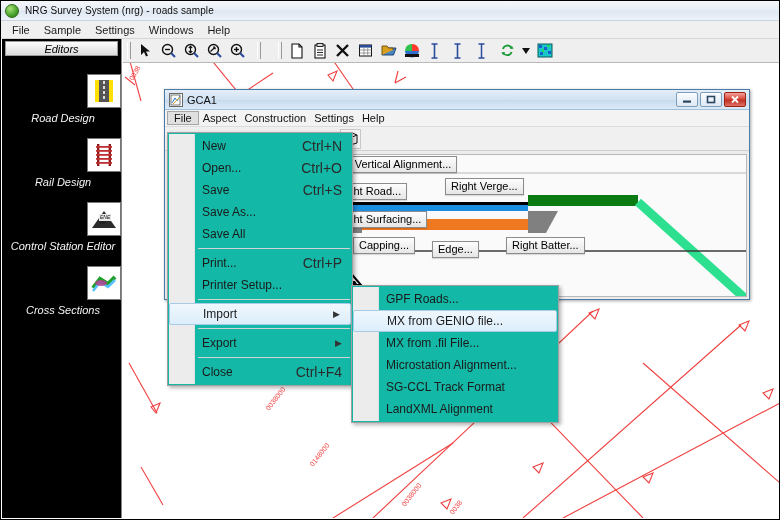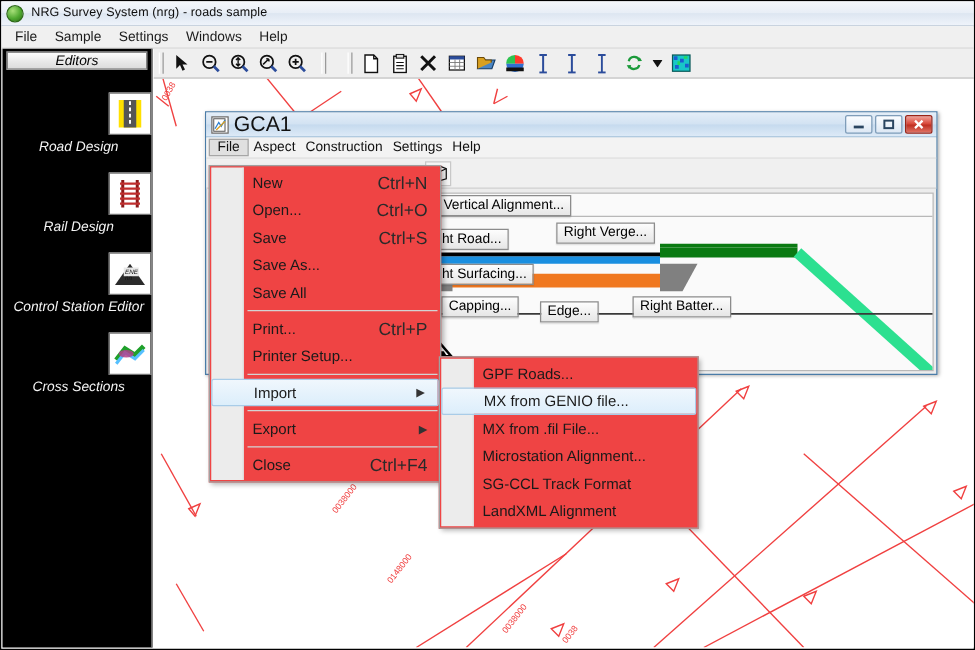--- a/index.html
+++ b/index.html
@@ -129,21 +129,21 @@
   .cw-title {
     height: 20px;
     background: linear-gradient(to bottom,#e4eef8 0%,#d2e2f2 50%,#c5daee 51%,#ddeaf7 100%);
     display: flex; align-items: center; border-bottom: 1px solid #9fc0dc;
   }
   .cw-icon {
     width: 14px; height: 14px; margin: 0 4px 0 4px; flex: none;
     background: #ffffff; border: 1px solid #6a6a6a;
     display: flex; align-items: center; justify-content: center;
   }
-  .cw-title-text { font-size: 17px; color: #111; flex: 1; white-space: nowrap; }
+  .cw-title-text { font-size: 11px; color: #111; flex: 1; white-space: nowrap; }
   .cw-btns { display: flex; align-items: center; margin-right: 3px; }
   .cw-btn {
     width: 22px; height: 15px; margin-left: 2px;
     border: 1px solid #7f9db9; border-radius: 2px;
     background: linear-gradient(to bottom,#fbfdff,#dde8f4);
     display: flex; align-items: center; justify-content: center;
     font-size: 9px; color: #24384d;
   }
   .cw-btn.close {
     background: linear-gradient(to bottom,#f2a39a,#d94b3d 45%,#bf3022 55%,#e07264);
@@ -175,21 +175,21 @@
     background: linear-gradient(to bottom,#fdfdfd,#e6e6e6);
     border: 1px solid #8c8c8c;
     font-size: 11px; color: #000; padding: 1px 5px; white-space: nowrap;
     line-height: 13px; cursor: default;
     box-shadow: 0 1px 1px rgba(0,0,0,.12);
   }
 
   
   .menu {
     position: absolute;
-    background: #ef4444;
+    background: #14b8a6;
     border: 1px solid #a0a0a0;
     box-shadow: 2px 2px 4px rgba(0,0,0,.3);
     padding: 2px 0;
   }
   .menu .gutter {
     position: absolute; left: 1px; top: 1px; bottom: 1px; width: 26px;
     background: #ececec; border-right: 1px solid #e0e0e0;
   }
   .menu .row {
     position: relative; display: flex; align-items: center;

